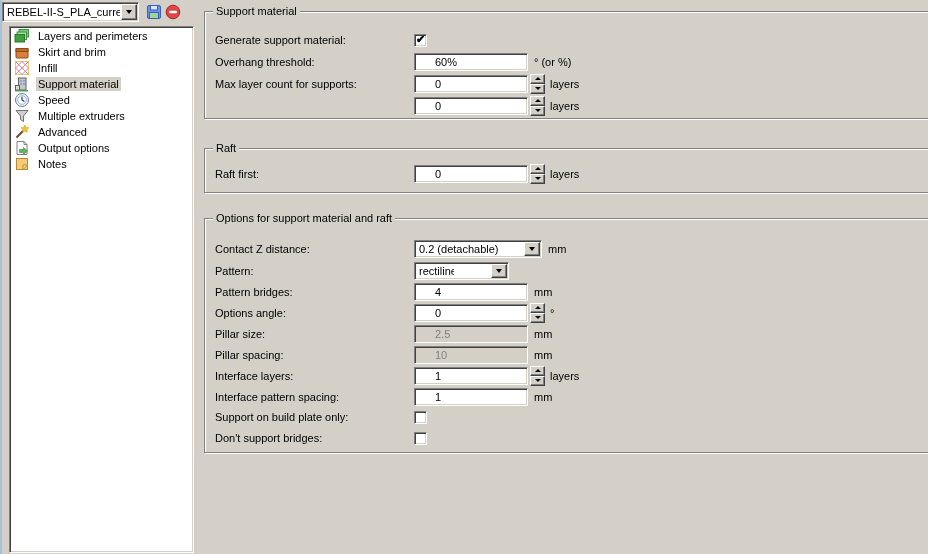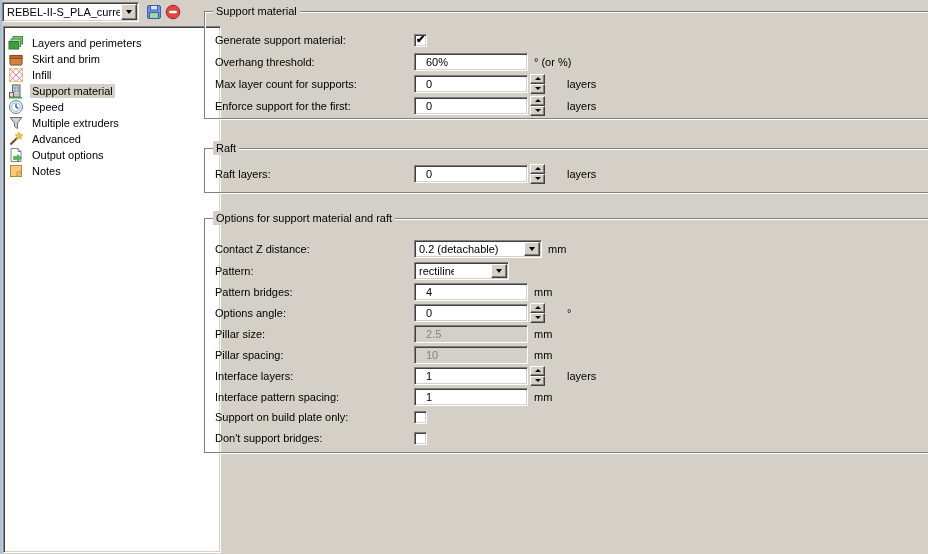--- a/index.html
+++ b/index.html
@@ -17,43 +17,43 @@
   .preset-combo{position:absolute;left:2px;top:2px;width:137px;height:20px;background:#fff;
                 box-sizing:border-box;display:flex;align-items:stretch;cursor:default;}
   .preset-combo .cval{flex:1;overflow:hidden;white-space:nowrap;line-height:16px;padding:1px 1px 0 4px;}
   .cbtn{width:16px;margin:1px;display:flex;align-items:center;justify-content:center;box-sizing:border-box;}
   .tri-down{width:0;height:0;border-left:3px solid transparent;border-right:3px solid transparent;border-top:4px solid #000;}
   .tri-up-s{width:0;height:0;border-left:3px solid transparent;border-right:3px solid transparent;border-bottom:3px solid #000;}
   .tri-down-s{width:0;height:0;border-left:3px solid transparent;border-right:3px solid transparent;border-top:3px solid #000;}
   .tool-icon{position:absolute;top:4px;width:16px;height:16px;cursor:pointer;}
 
   
-  .tree{position:absolute;left:3px;top:26px;width:218px;height:527px;background:#fff;box-sizing:border-box;padding-top:8px;}
+  .tree{position:absolute;left:9px;top:26px;width:185px;height:527px;background:#fff;box-sizing:border-box;padding-top:1px;}
   .tree-item{height:16px;display:flex;align-items:center;padding-left:4px;cursor:default;}
   .tree-item .ticon{width:16px;height:16px;flex:0 0 16px;margin-right:6px;}
   .tree-item .tlabel{white-space:nowrap;padding:0 2px;line-height:14px;}
   .tree-item .tlabel.sel{background:#d4d0c8;}
 
   
   .group{position:absolute;left:204px;width:736px;border:1px solid #808080;
          box-shadow:inset 1px 1px 0 #ffffff, 1px 1px 0 #ffffff;box-sizing:border-box;}
   .group .legend{position:absolute;top:-8px;left:8px;background:#d4d0c8;padding:0 3px;line-height:14px;white-space:nowrap;}
   .g1{top:11px;height:108px;}
   .g2{top:148px;height:45px;}
   .g3{top:218px;height:235px;}
 
   .row{position:absolute;left:0;width:100%;height:18px;}
   .row .lbl{position:absolute;left:10px;top:0;line-height:18px;white-space:nowrap;}
   .row .ctl{position:absolute;left:209px;top:0;height:18px;display:flex;align-items:center;}
 
   .win-input{width:114px;height:18px;box-sizing:border-box;background:#fff;
-             font-family:"Liberation Sans",sans-serif;font-size:11px;padding:0 11px;outline:none;color:#000;}
+             font-family:"Liberation Sans",sans-serif;font-size:11px;padding:0 20px;outline:none;color:#000;}
   .win-input.disabled{background:#d4d0c8;color:#808080;}
   .suffix{margin-left:6px;white-space:nowrap;line-height:18px;}
-  .suffix.after-spin{margin-left:22px;}
+  .suffix.after-spin{margin-left:5px;}
 
   .spin{display:flex;flex-direction:column;margin-left:2px;height:20px;margin-top:-1px;}
   .spin-btn{width:15px;height:10px;box-sizing:border-box;display:flex;align-items:center;justify-content:center;cursor:pointer;}
 
   .combo{height:18px;box-sizing:border-box;background:#fff;display:flex;align-items:stretch;cursor:default;}
   .combo .cval{flex:1;overflow:hidden;white-space:nowrap;line-height:14px;padding:1px 0 0 4px;}
   .combo.w110{width:128px;} .combo.w95{width:95px;gap:36px;}
 
   .checkbox{width:13px;height:13px;box-sizing:border-box;background:#fff;display:flex;
             align-items:center;justify-content:center;cursor:pointer;}
@@ -206,41 +206,40 @@
           </span>
         <span class="spin-btn raised">
             <i class="tri-down-s"></i>
           </span>
       </span>
       <span class="suffix after-spin">layers</span>
     </span>
   </div>
 
   <div class="row" style="top:85px">
-    <span class="lbl">Enforce support for the first:</span>
     <span class="ctl">
       <input class="win-input sunken" value="0" style="">
       <span class="spin">
         <span class="spin-btn raised">
             <i class="tri-up-s"></i>
           </span>
         <span class="spin-btn raised">
             <i class="tri-down-s"></i>
           </span>
       </span>
       <span class="suffix after-spin">layers</span>
     </span>
   </div>
 </div>
 
 <div class="group g2">
   <span class="legend">Raft</span>
 
   <div class="row" style="top:16px">
-    <span class="lbl">Raft layers:</span>
+    <span class="lbl">Raft first:</span>
     <span class="ctl">
       <input class="win-input sunken" value="0" style="">
       <span class="spin">
         <span class="spin-btn raised">
             <i class="tri-up-s"></i>
           </span>
         <span class="spin-btn raised">
             <i class="tri-down-s"></i>
           </span>
       </span>

